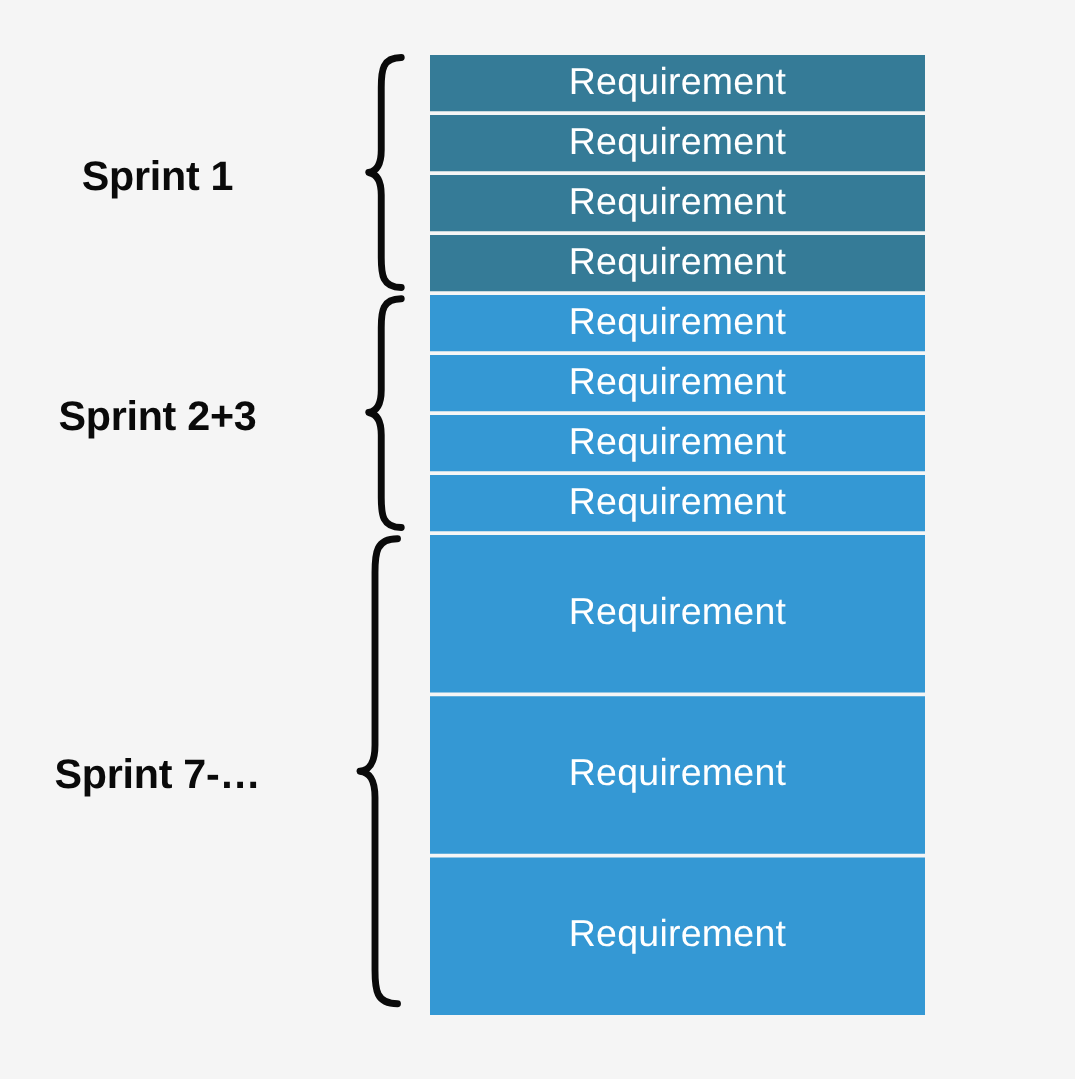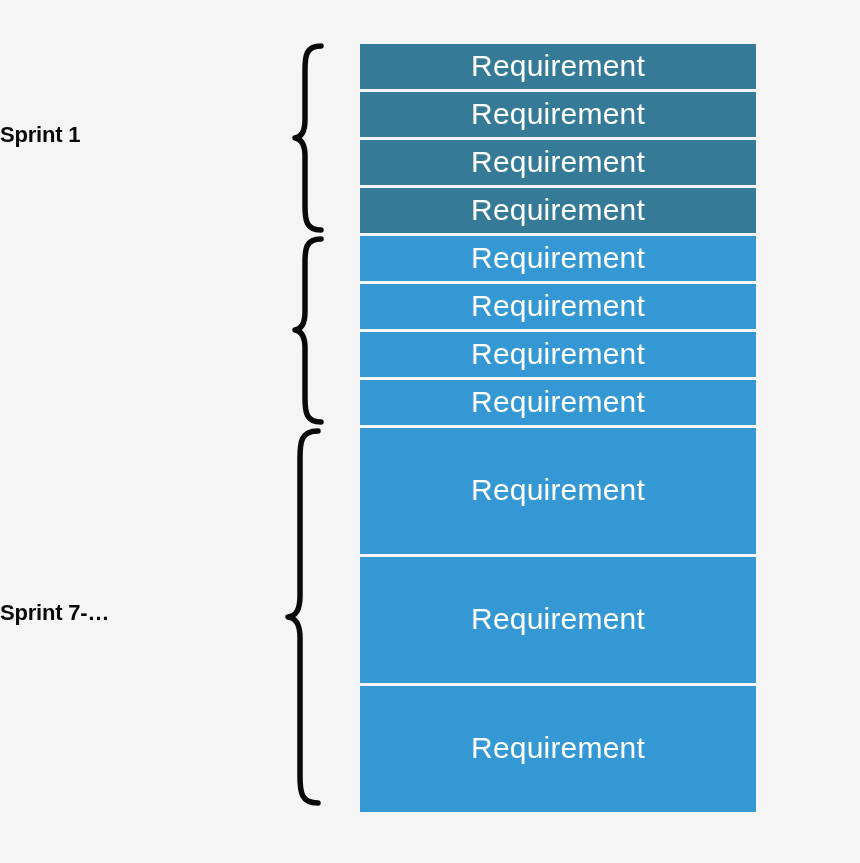--- a/index.html
+++ b/index.html
@@ -20,23 +20,23 @@
     left: 0; top: 0;
     width: 860px;
     height: 863px;
   }
 
   
   .group-label {
     position: absolute;
     right: 0;
     width: 100%;
-    text-align: left;
+    text-align: center;
     font-weight: bold;
-    font-size: 22px;
+    font-size: 33px;
     color: #0a0a0a;
     letter-spacing: -0.2px;
     white-space: nowrap;
     line-height: 1;
   }
 
   .label-col {
     position: absolute;
     left: 0px;
     width: 252px;
@@ -48,21 +48,21 @@
   .brace-layer {
     position: absolute;
     left: 0; top: 0;
     width: 860px; height: 863px;
     pointer-events: none;
   }
 
   
   .bars {
     position: absolute;
-    left: 360px;
+    left: 344px;
     top: 44px;
     width: 396px;
   }
 
   .bar {
     width: 396px;
     box-sizing: border-box;
     display: flex;
     align-items: center;
     justify-content: center;
@@ -82,20 +82,21 @@
     padding-bottom: 2px;
   }
 </style>
 </head>
 <body style="background: rgb(245, 245, 245);">
 
 <div id="diagram">
 
   <div class="label-col">
     <div class="group-label" style="top: 124px; color: rgb(10, 10, 10);">Sprint 1</div>
+    <div class="group-label" style="top: 316px; color: rgb(10, 10, 10);">Sprint 2+3</div>
     <div class="group-label" style="top: 602px; color: rgb(10, 10, 10);">Sprint 7-…</div>
   </div>
 
   <svg class="brace-layer" viewBox="0 0 860 863">
 
     <path d="M 321 46
              C 306 46, 305 56, 305 70
              L 305 120
              C 305 132, 301 137, 295 138
              C 301 139, 305 144, 305 156

